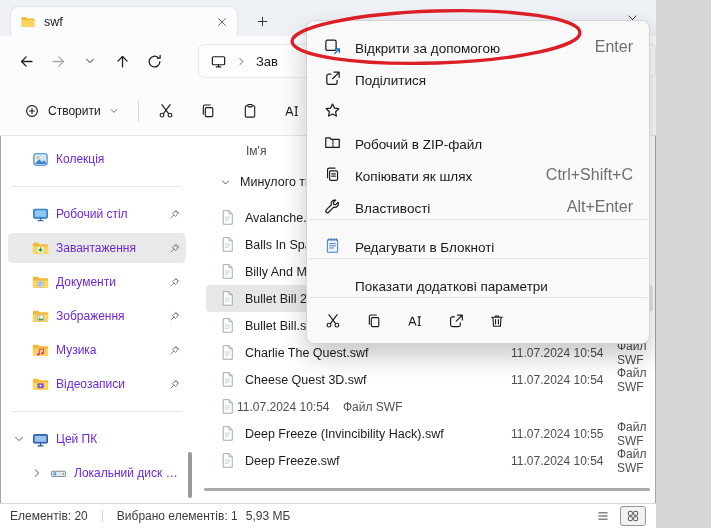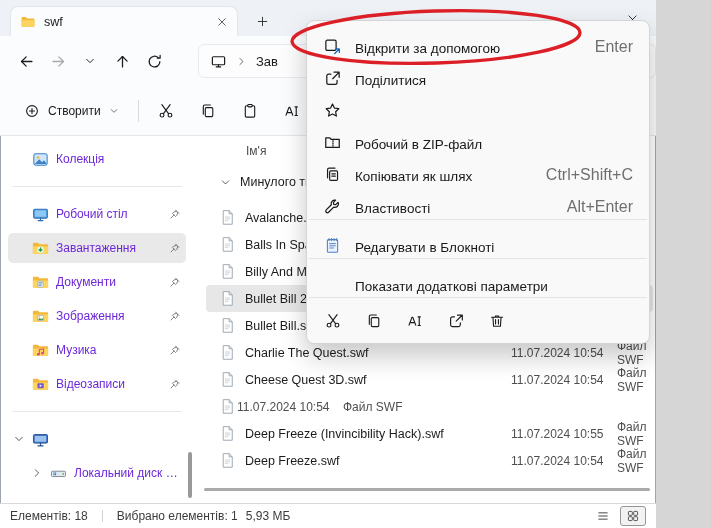--- a/index.html
+++ b/index.html
@@ -361,20 +361,21 @@
             <path d="M4.5 7.2 10 12.7l5.5-5.5"></path>
           </svg>
         </span>
         <span class="ic itic">
           <svg viewBox="0 0 20 20">
             <rect x="2.6" y="4.8" width="14.8" height="9" rx="1.1" fill="#3f74c4" stroke="#2a5492" stroke-width="1"></rect>
             <rect x="4" y="6.2" width="12" height="6.2" rx=".4" fill="#9cc3ee"></rect>
             <path d="M7.3 16.6h5.4M10 13.8v2.8" stroke="#2a5492" stroke-width="1.3" stroke-linecap="round"></path>
           </svg>
         </span>
+        <span class="slabel">Цей ПК</span>
       </div>
       <div class="side-item child">
         <span class="ic chev">
           <svg viewBox="0 0 20 20" fill="none" stroke="currentColor" stroke-width="1.6" stroke-linecap="round" stroke-linejoin="round">
             <path d="M7.2 4.5 12.7 10l-5.5 5.5"></path>
           </svg>
         </span>
         <span class="ic itic">
           <svg viewBox="0 0 20 20">
             <rect x="2.6" y="7.6" width="14.8" height="5.6" rx="1" fill="#e3e8ee" stroke="#7d8894" stroke-width="1"></rect>
@@ -523,21 +524,21 @@
           <span class="fname">Deep Freeze.swf</span>
           <span class="fdate">11.07.2024 10:54</span>
           <span class="ftype">Файл SWF</span>
         </div>
       </div>
   </div>
 
   <div class="hscroll"></div>
 
   <div class="statusbar">
-    <span>Елементів: 18</span>
+    <span>Елементів: 20</span>
     <span class="st-sep"></span>
     <span>Вибрано елементів: 1</span>
     <span class="st-size">5,93 МБ</span>
     <div class="viewicons" id="viewicons">
         <button class="viewbtn">
           <span class="ic ">
             <svg viewBox="0 0 20 20" fill="none" stroke="currentColor" stroke-width="1.4" stroke-linecap="round">
               <path d="M4 5.5h12M4 10h12M4 14.5h12"></path>
             </svg>
           </span>

